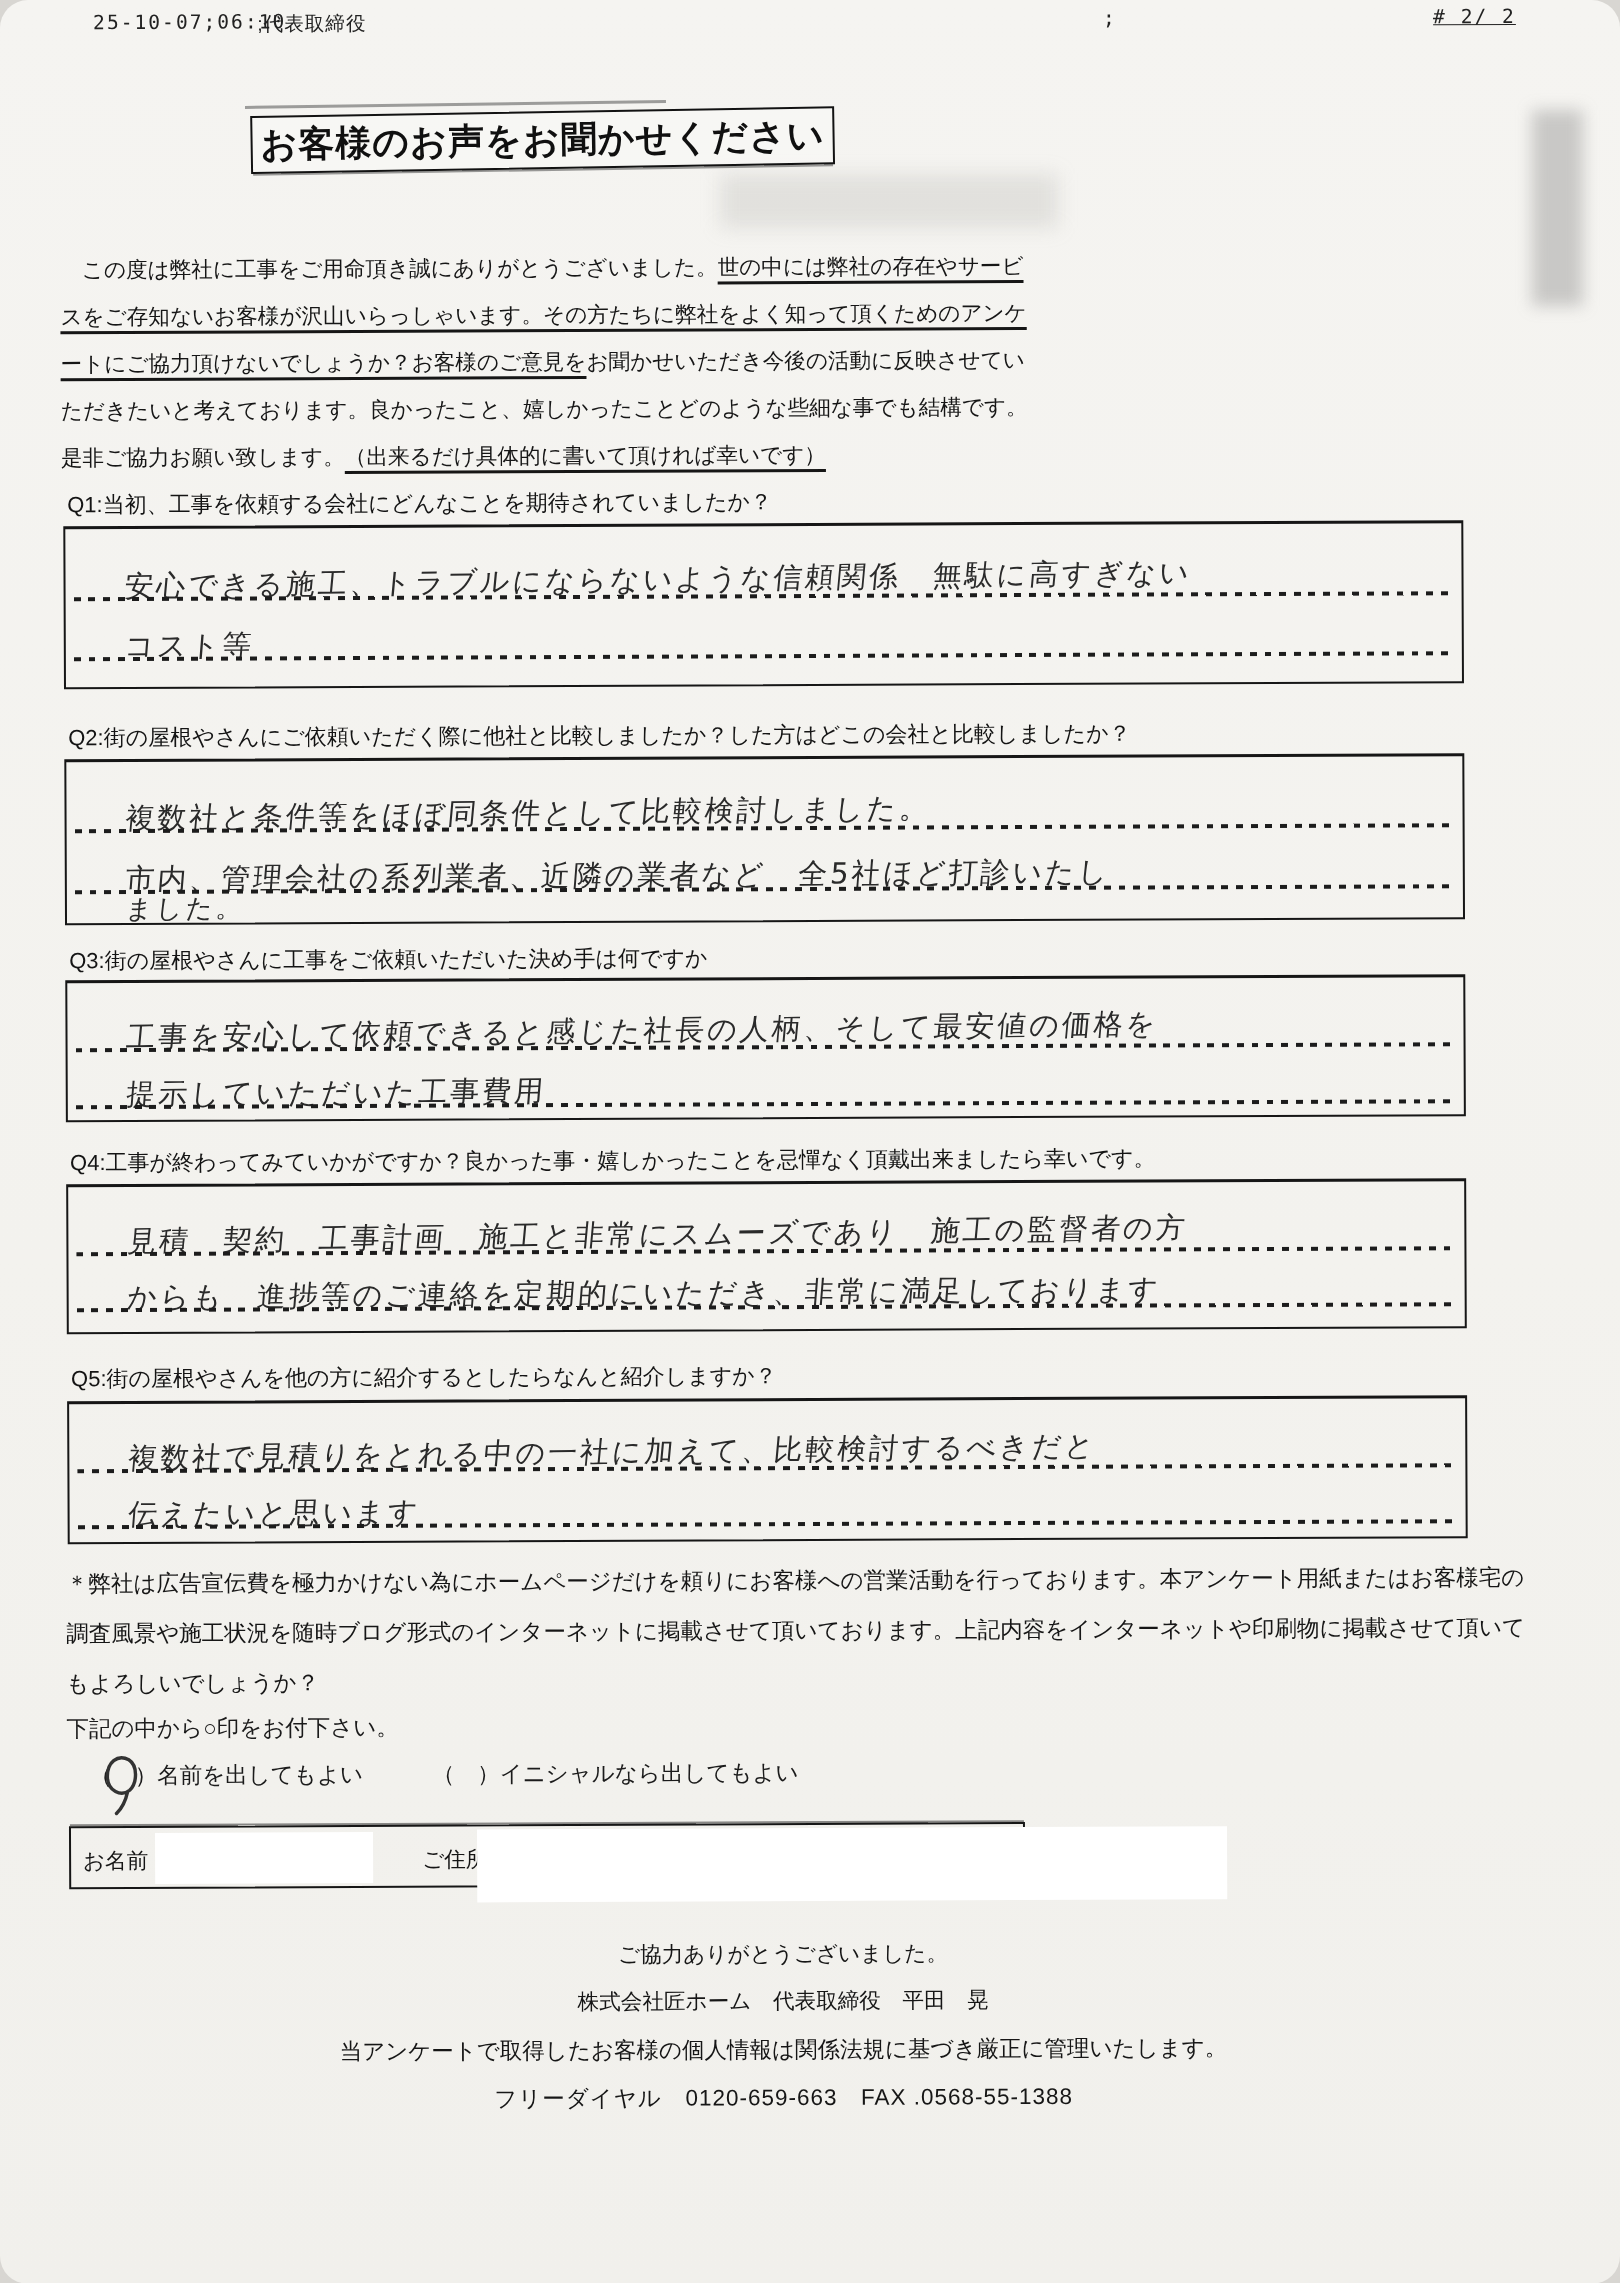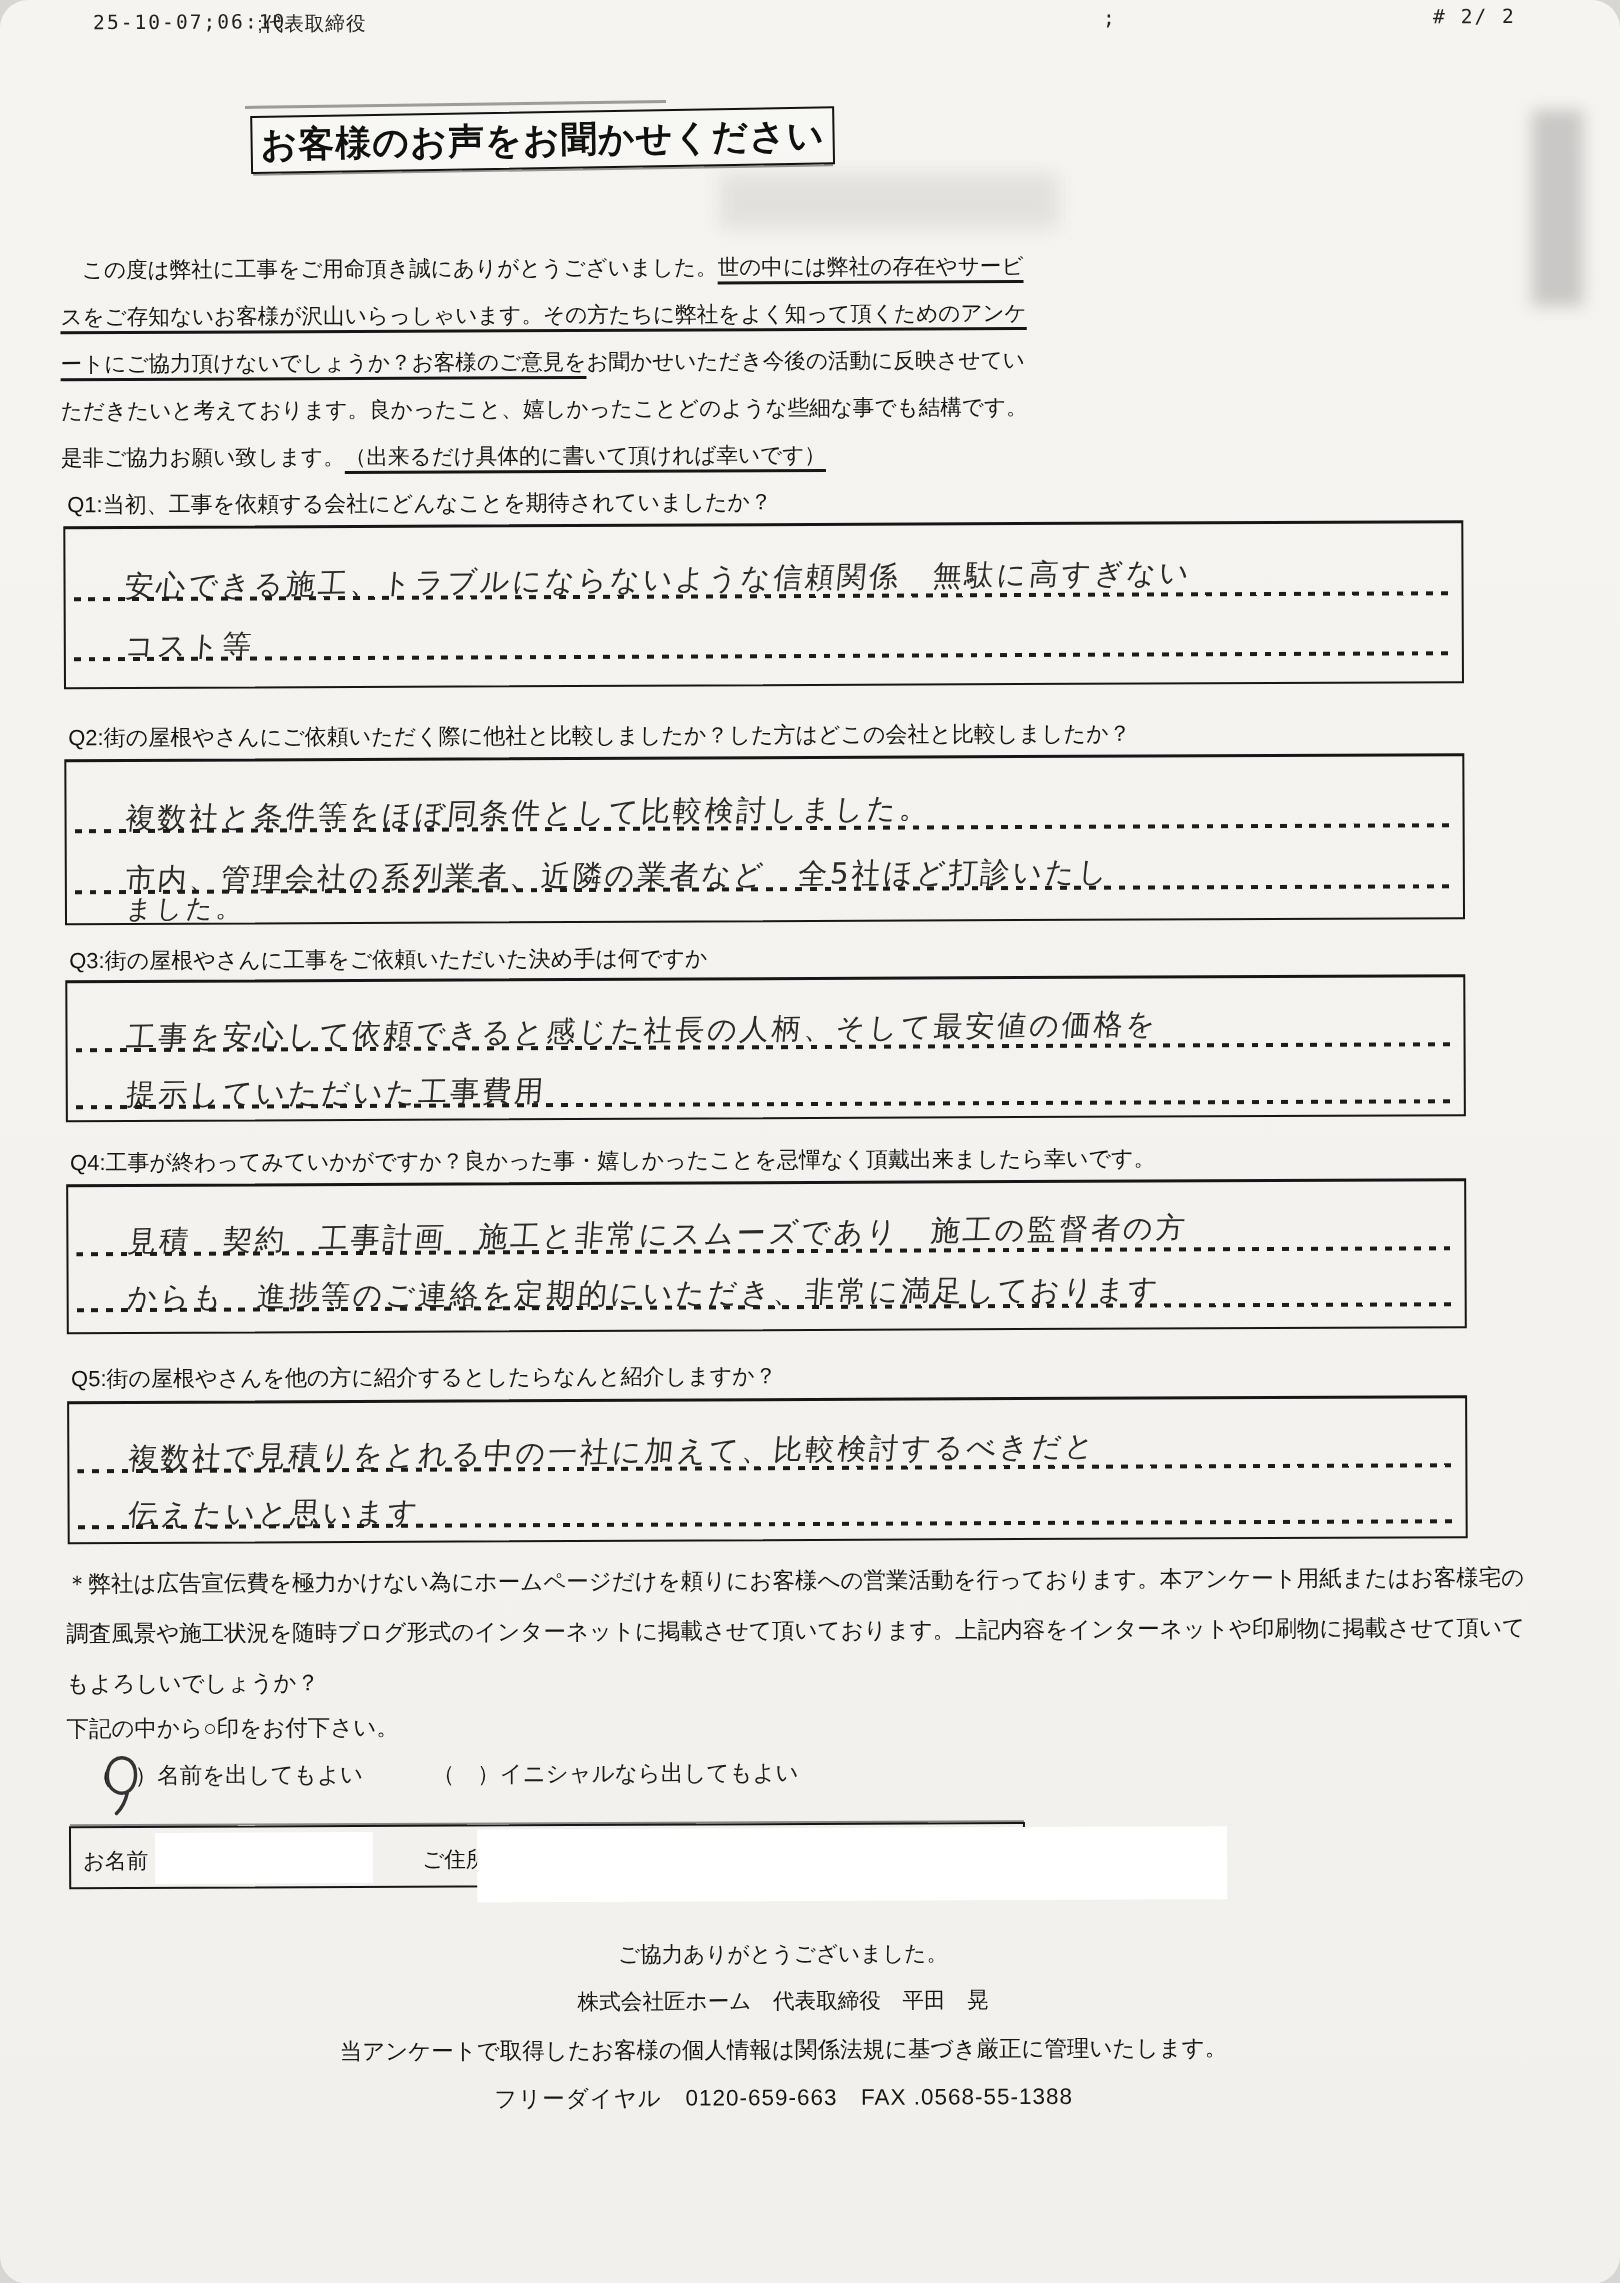--- a/index.html
+++ b/index.html
@@ -48,21 +48,21 @@
 
   <div class="artifact" style="left:1532px; top:110px; width:51px; height:196px; background:rgba(110,110,110,0.32); filter:blur(7.8px);"></div>
   <div class="artifact" style="left:720px; top:174px; width:338px; height:54px; background:rgba(150,148,144,0.20); filter:blur(9.8px);"></div>
   <div class="artifact" style="left:245px; top:103px; width:421px; height:2.9px; background:#444; opacity:0.5; transform:rotate(-0.8deg);"></div>
 
   <div class="content">
 
     <div class="faxline" style="left:93px;">25-10-07;06:10</div>
     <div class="faxline" style="left:257px; font-family:'Liberation Sans',sans-serif; letter-spacing:1px;">;代表取締役</div>
     <div class="faxline" style="left:1103px;">;</div>
-    <div class="faxline" style="left:1433px;">#  2/  2</div>
+    <div class="faxline" style="left:1433px;text-decoration:underline;">#  2/  2</div>
 
     <div class="title-box">
       <h1>お客様のお声をお聞かせください</h1>
     </div>
 
     <div class="intro"><span>この度は弊社に工事をご用命頂き誠にありがとうございました。</span><span class="ul">世の中には弊社の存在やサービスをご存知ないお客様が沢山いらっしゃいます。その方たちに弊社をよく知って頂くためのアンケートにご協力頂けないでしょうか？お客様のご意見を</span><span>お聞かせいただき今後の活動に反映させていただきたいと考えております。良かったこと、嬉しかったことどのような些細な事でも結構です。是非ご協力お願い致します。</span><span class="ul">（出来るだけ具体的に書いて頂ければ幸いです）</span></div>
 
     <div class="q-label" style="top:487px;">Q1:当初、工事を依頼する会社にどんなことを期待されていましたか？</div>
     <div class="a-box" style="top:523px; height:163px;">
       <div class="a-line" style="height:72px;">

